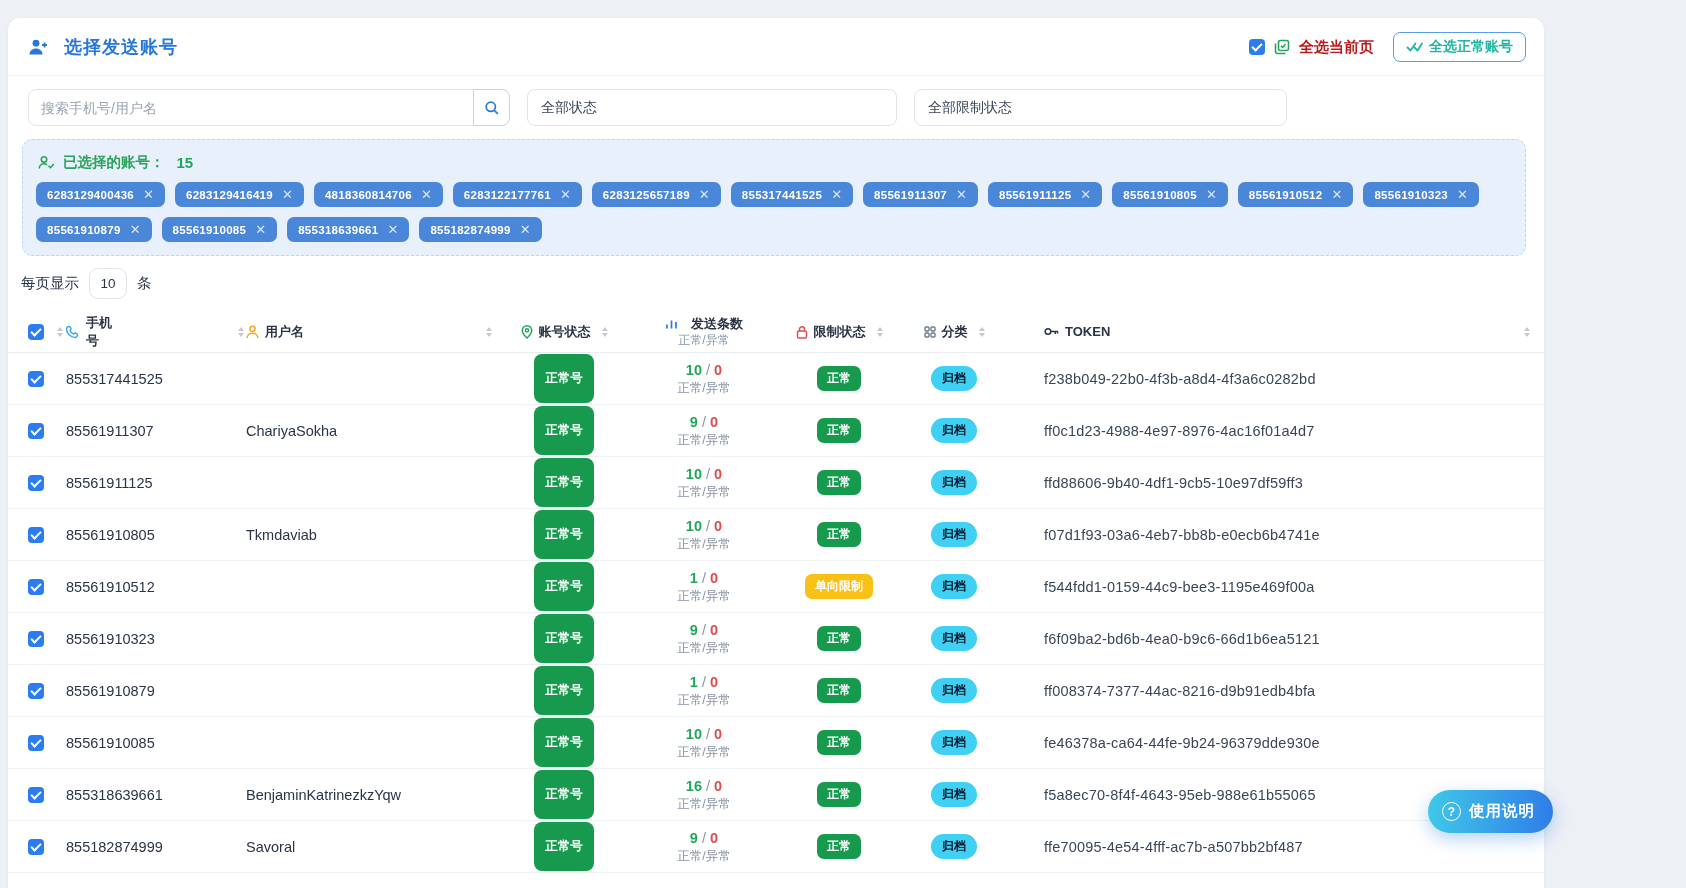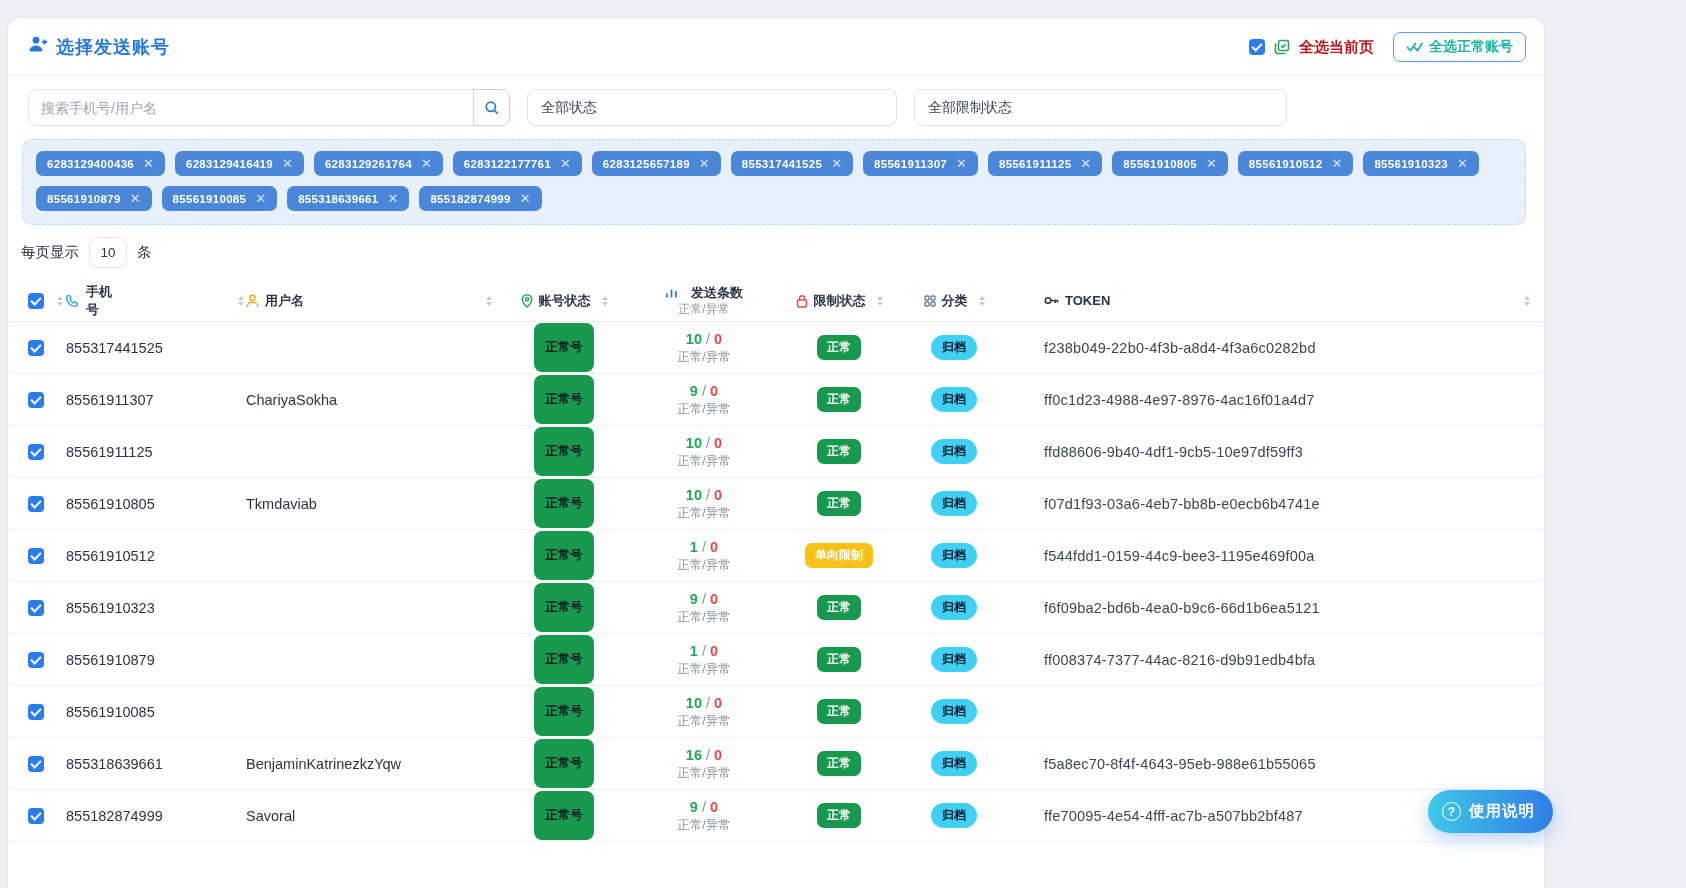--- a/index.html
+++ b/index.html
@@ -12,21 +12,21 @@
   .card {
     position:absolute; left:8px; top:18px; width:1536px; height:900px;
     background:#fff; border-radius:12px 12px 0 0;
     box-shadow:0 1px 4px rgba(30,50,90,.06);
   }
   
   .card-header {
     display:flex; align-items:center; justify-content:space-between;
     padding:14px 18px 13px 20px; border-bottom:1px solid #edf0f4;
   }
-  .hdr-left { display:flex; gap:8px; }
+  .hdr-left { display:flex; align-items:center; gap:16px; }
   .page-title { color:#2878d8; font-size:18px; font-weight:bold; letter-spacing:1px; }
   .hdr-right { display:flex; align-items:center; gap:9px; }
   .cb { width:16px; height:16px; border-radius:4px; background:#2b7cf0; position:relative; flex:0 0 auto; cursor:pointer; }
   .cb::after { content:""; position:absolute; left:5px; top:2px; width:4px; height:8px;
     border:solid #fff; border-width:0 2px 2px 0; transform:rotate(45deg); }
   .sel-cur-label { color:#b91c1c; font-size:15px; font-weight:bold; }
   .btn-sel-normal {
     display:flex; align-items:center; gap:6px; margin-left:10px;
     border:1px solid #5b9bee; border-radius:7px; background:#fdfefe;
     padding:5px 12px; color:#1fb5a0; font-size:14px; font-weight:bold; cursor:pointer;
@@ -85,21 +85,21 @@
   .c-center { justify-content:center; display:flex; }
   .th.c-center { justify-content:center; }
   .sort { display:inline-flex; flex-direction:column; gap:2px; margin-left:5px; }
   .sort i { display:block; border-left:3.5px solid transparent; border-right:3.5px solid transparent; }
   .sort .up { border-bottom:4.5px solid #c2c9d4; }
   .sort .down { border-top:4.5px solid #c2c9d4; }
   .th-2line { display:flex; flex-direction:column; align-items:center; line-height:1.35; }
   .th-2line .l1 { display:flex; align-items:center; gap:13px; font-weight:bold; font-size:13px; }
   .th-2line .l2 { color:#8a94a6; font-size:12px; font-weight:normal; }
   .cell-phone, .cell-user { font-size:14.5px; color:#2a3446; }
-  .badge-status { background:#179a4e; color:#0f172a; font-size:12.5px; font-weight:bold; padding:16px 11px; border-radius:8px; }
+  .badge-status { background:#179a4e; color:#ffffff; font-size:12.5px; font-weight:bold; padding:16px 11px; border-radius:8px; }
   .badge-limit { background:#179a4e; color:#fff; font-size:12px; font-weight:bold; padding:4px 10px; border-radius:7px; }
   .badge-limit.warn { background:#f9c115; }
   .badge-cat { background:#3fd0f3; color:#0f172a; font-size:12px; font-weight:bold; padding:4px 11px; border-radius:999px; }
   .cnt { display:flex; flex-direction:column; align-items:center; line-height:1.4; }
   .cnt .nums { font-size:14.5px; font-weight:bold; }
   .cnt .n-ok { color:#21a758; } .cnt .n-sep { color:#8a94a6; font-weight:normal; } .cnt .n-bad { color:#e14c4c; }
   .cnt .sub { color:#8a94a6; font-size:12.5px; font-weight:normal; }
   .cell-token { font-size:14.5px; color:#3a4656; letter-spacing:.2px; }
   
   .float-help {
@@ -168,34 +168,45 @@
     </div>
     <div class="select-box sel-status">
       <span>全部状态</span>
     </div>
     <div class="select-box sel-limit">
       <span>全部限制状态</span>
     </div>
   </div>
 
   <div class="sel-panel">
+    <div class="sel-panel-head">
+      <span>
+        <svg width="17" height="15" viewBox="0 0 17 15" fill="none" stroke="#2ca35c" stroke-width="1.6">
+          <circle cx="6" cy="4.4" r="2.7"></circle>
+          <path d="M1.3 13.5c0-2.9 2.2-4.7 4.7-4.7 1.2 0 2.3.4 3.1 1.1"></path>
+          <path d="M10.5 10.8l1.9 1.9 3.3-3.6"></path>
+        </svg>
+      </span>
+      <span class="sel-panel-label">已选择的账号：</span>
+      <span class="sel-panel-count">15</span>
+    </div>
     <div class="chips">
 
         <span class="chip">
           <span class="chip-text">6283129400436</span>
           <span class="chip-x">✕</span>
         </span>
 
         <span class="chip">
           <span class="chip-text">6283129416419</span>
           <span class="chip-x">✕</span>
         </span>
 
         <span class="chip">
-          <span class="chip-text">6283129261764</span>
+          <span class="chip-text">4818360814706</span>
           <span class="chip-x">✕</span>
         </span>
 
         <span class="chip">
           <span class="chip-text">6283122177761</span>
           <span class="chip-x">✕</span>
         </span>
 
         <span class="chip">
           <span class="chip-text">6283125657189</span>
@@ -579,20 +590,21 @@
               </span>
               <span class="sub">正常/异常</span>
             </div>
           </div>
           <div class="c-center">
             <span class="badge-limit">正常</span>
           </div>
           <div class="c-center">
             <span class="badge-cat">归档</span>
           </div>
+          <div class="cell-token" style="padding-left:30px;">fe46378a-ca64-44fe-9b24-96379dde930e</div>
         </div>
 
         <div class="trow">
           <div class="c-check">
             <span class="cb"></span>
           </div>
           <div class="cell-phone c-left">855318639661</div>
           <div class="cell-user c-left">BenjaminKatrinezkzYqw</div>
           <div class="c-center">
             <span class="badge-status">正常号</span>

